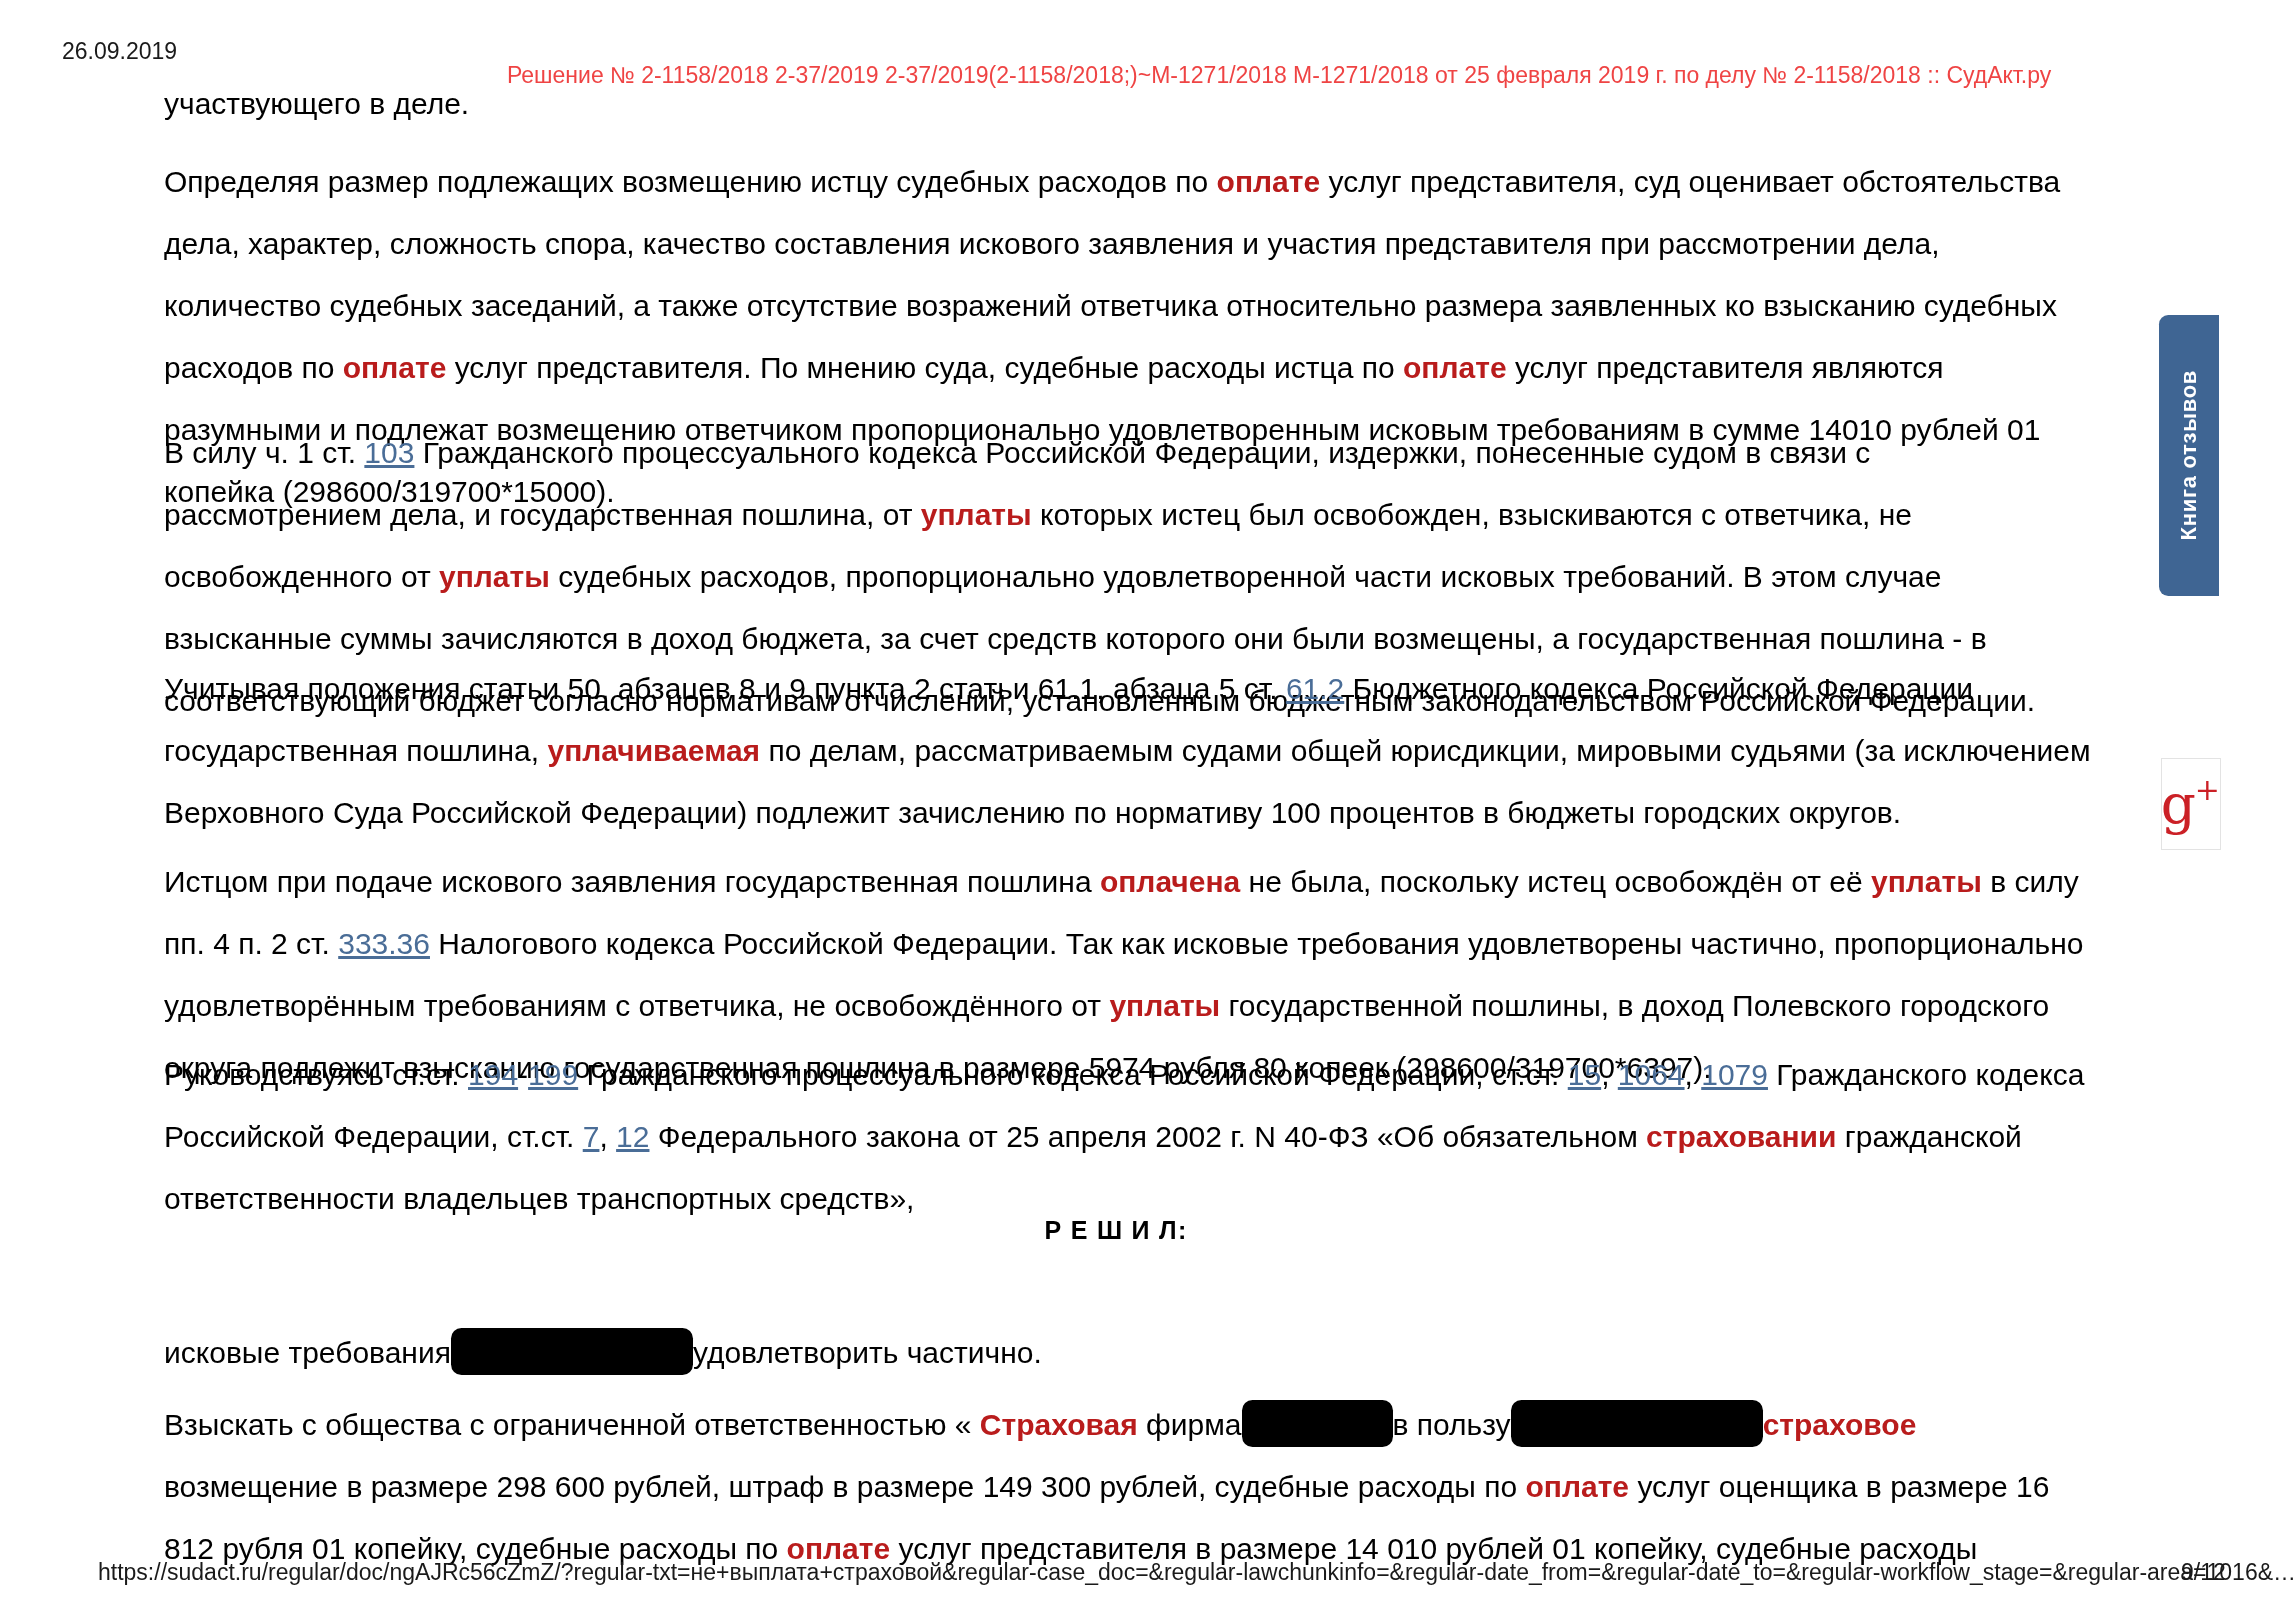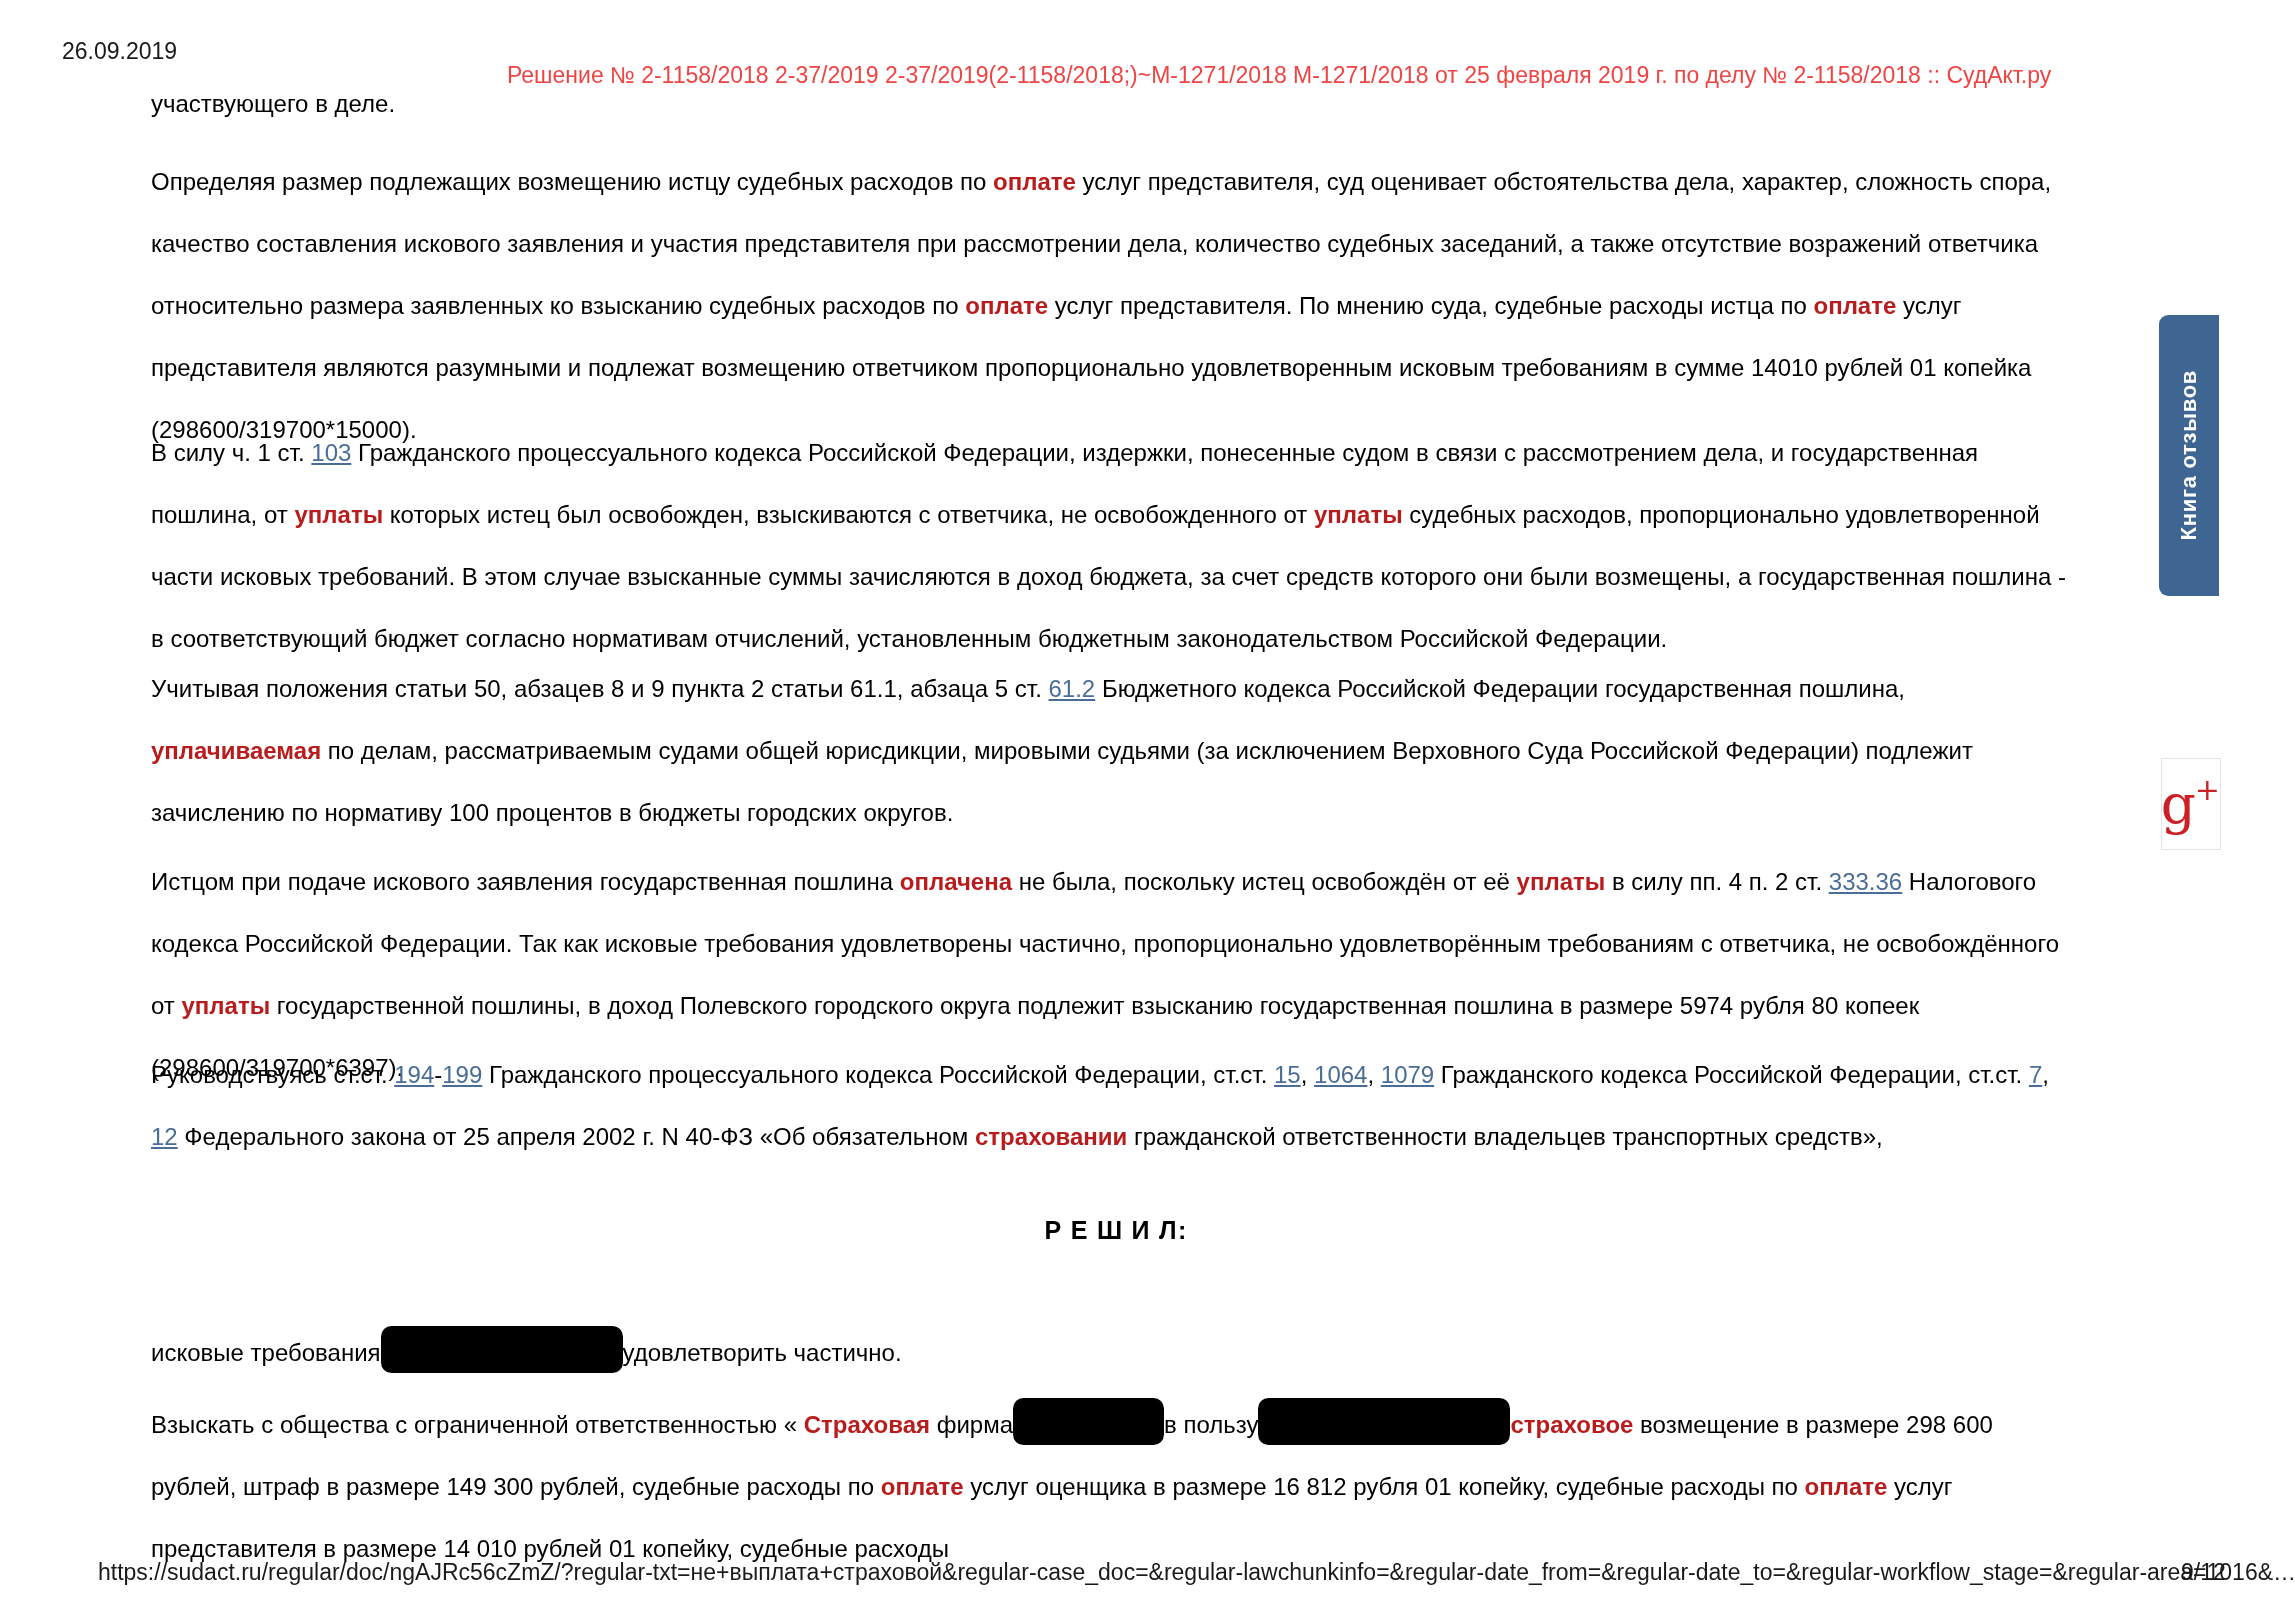--- a/index.html
+++ b/index.html
@@ -12,22 +12,22 @@
     overflow:hidden;
   }
   
   .hdr-date{position:absolute;left:62px;top:38px;font-size:23px;color:#1a1a1a;white-space:nowrap;}
   .hdr-title{position:absolute;left:507px;top:38px;font-size:23px;color:#ef4444;white-space:nowrap;margin-top:24px;}
   .ftr-url{position:absolute;left:62px;top:1559px;font-size:23px;color:#1a1a1a;white-space:nowrap;margin-left:36px;}
   .ftr-page{position:absolute;left:2181px;top:1559px;font-size:23px;color:#1a1a1a;white-space:nowrap;text-align:center;}
 
   
   .para{
-    position:absolute;left:151px;width:1930px;
-    font-size:24px;line-height:62px;color:#000;
+    position:absolute;left:164px;width:1930px;
+    font-size:30px;line-height:62px;color:#000;
     text-align:left;
   }
   .hl{font-weight:bold;color:#b91c1c;}
   a.doclink{color:#4a6d97;text-decoration:underline;cursor:pointer;margin-top:40px;}
   .redact{
     display:inline-block;background:#000;height:47px;
     border-radius:10.5px;vertical-align:-11.8px;
   }
   .heading{
     position:absolute;left:151px;width:1930px;top:1199px;

